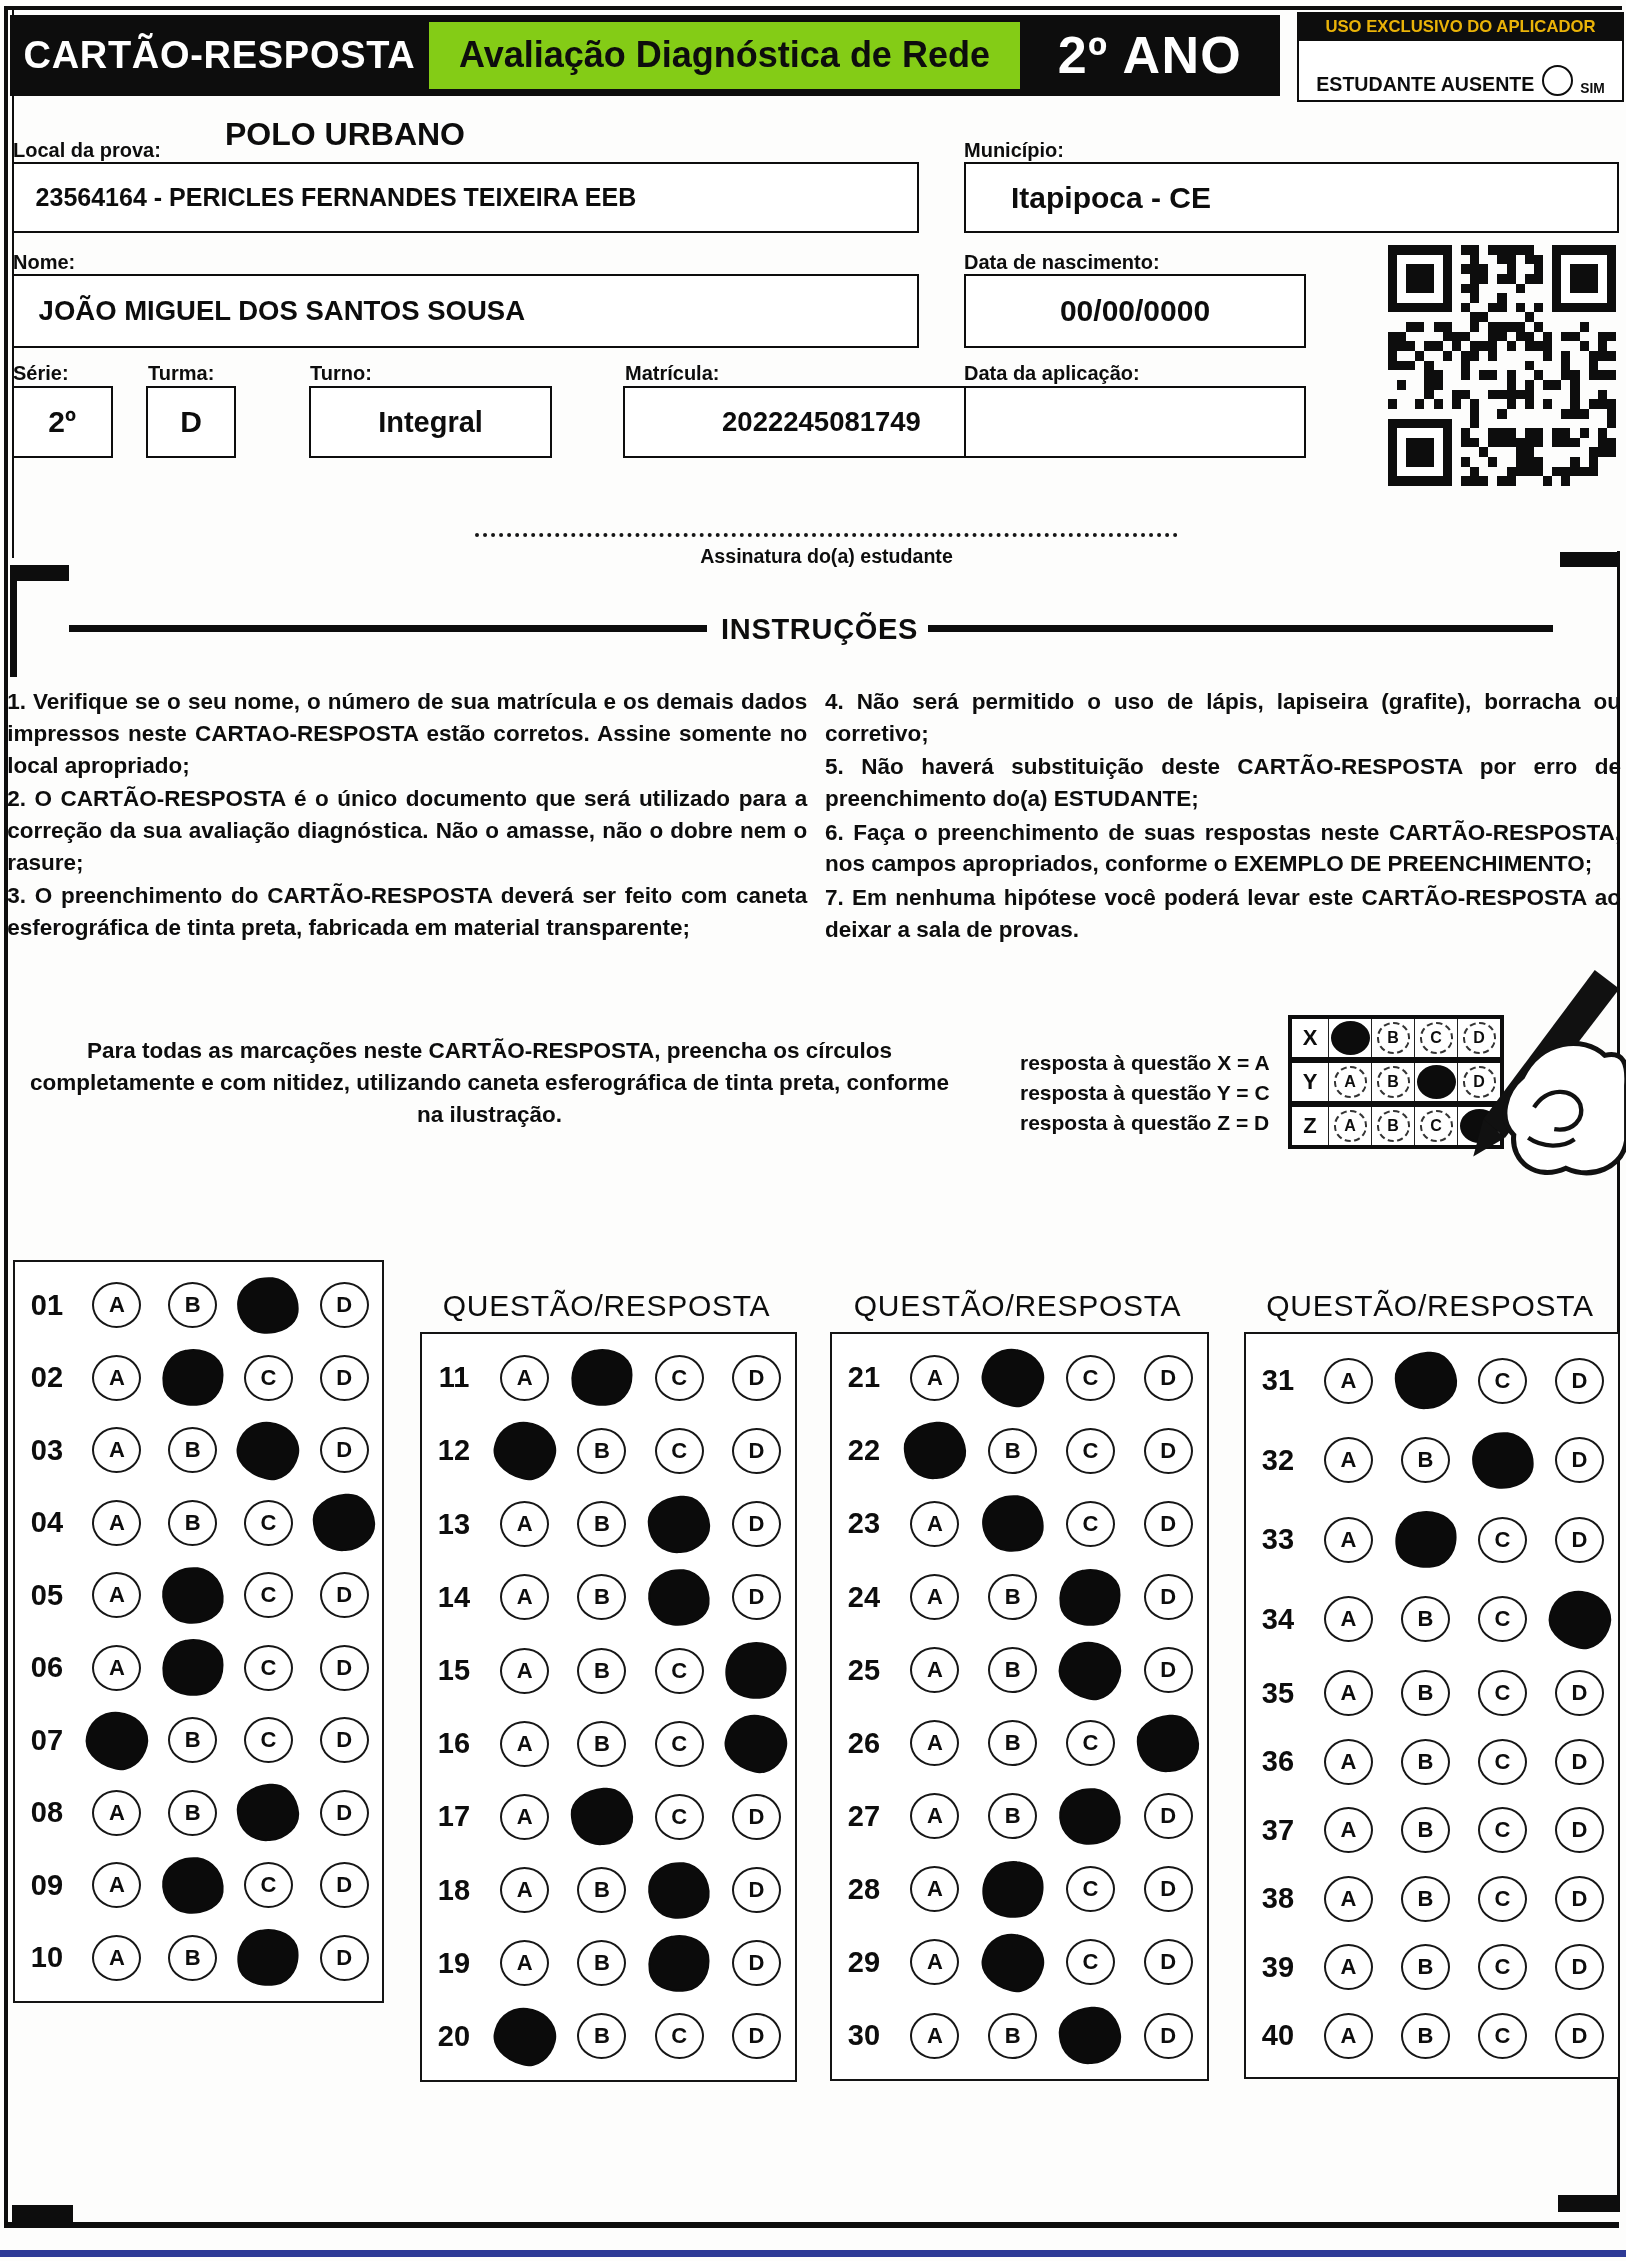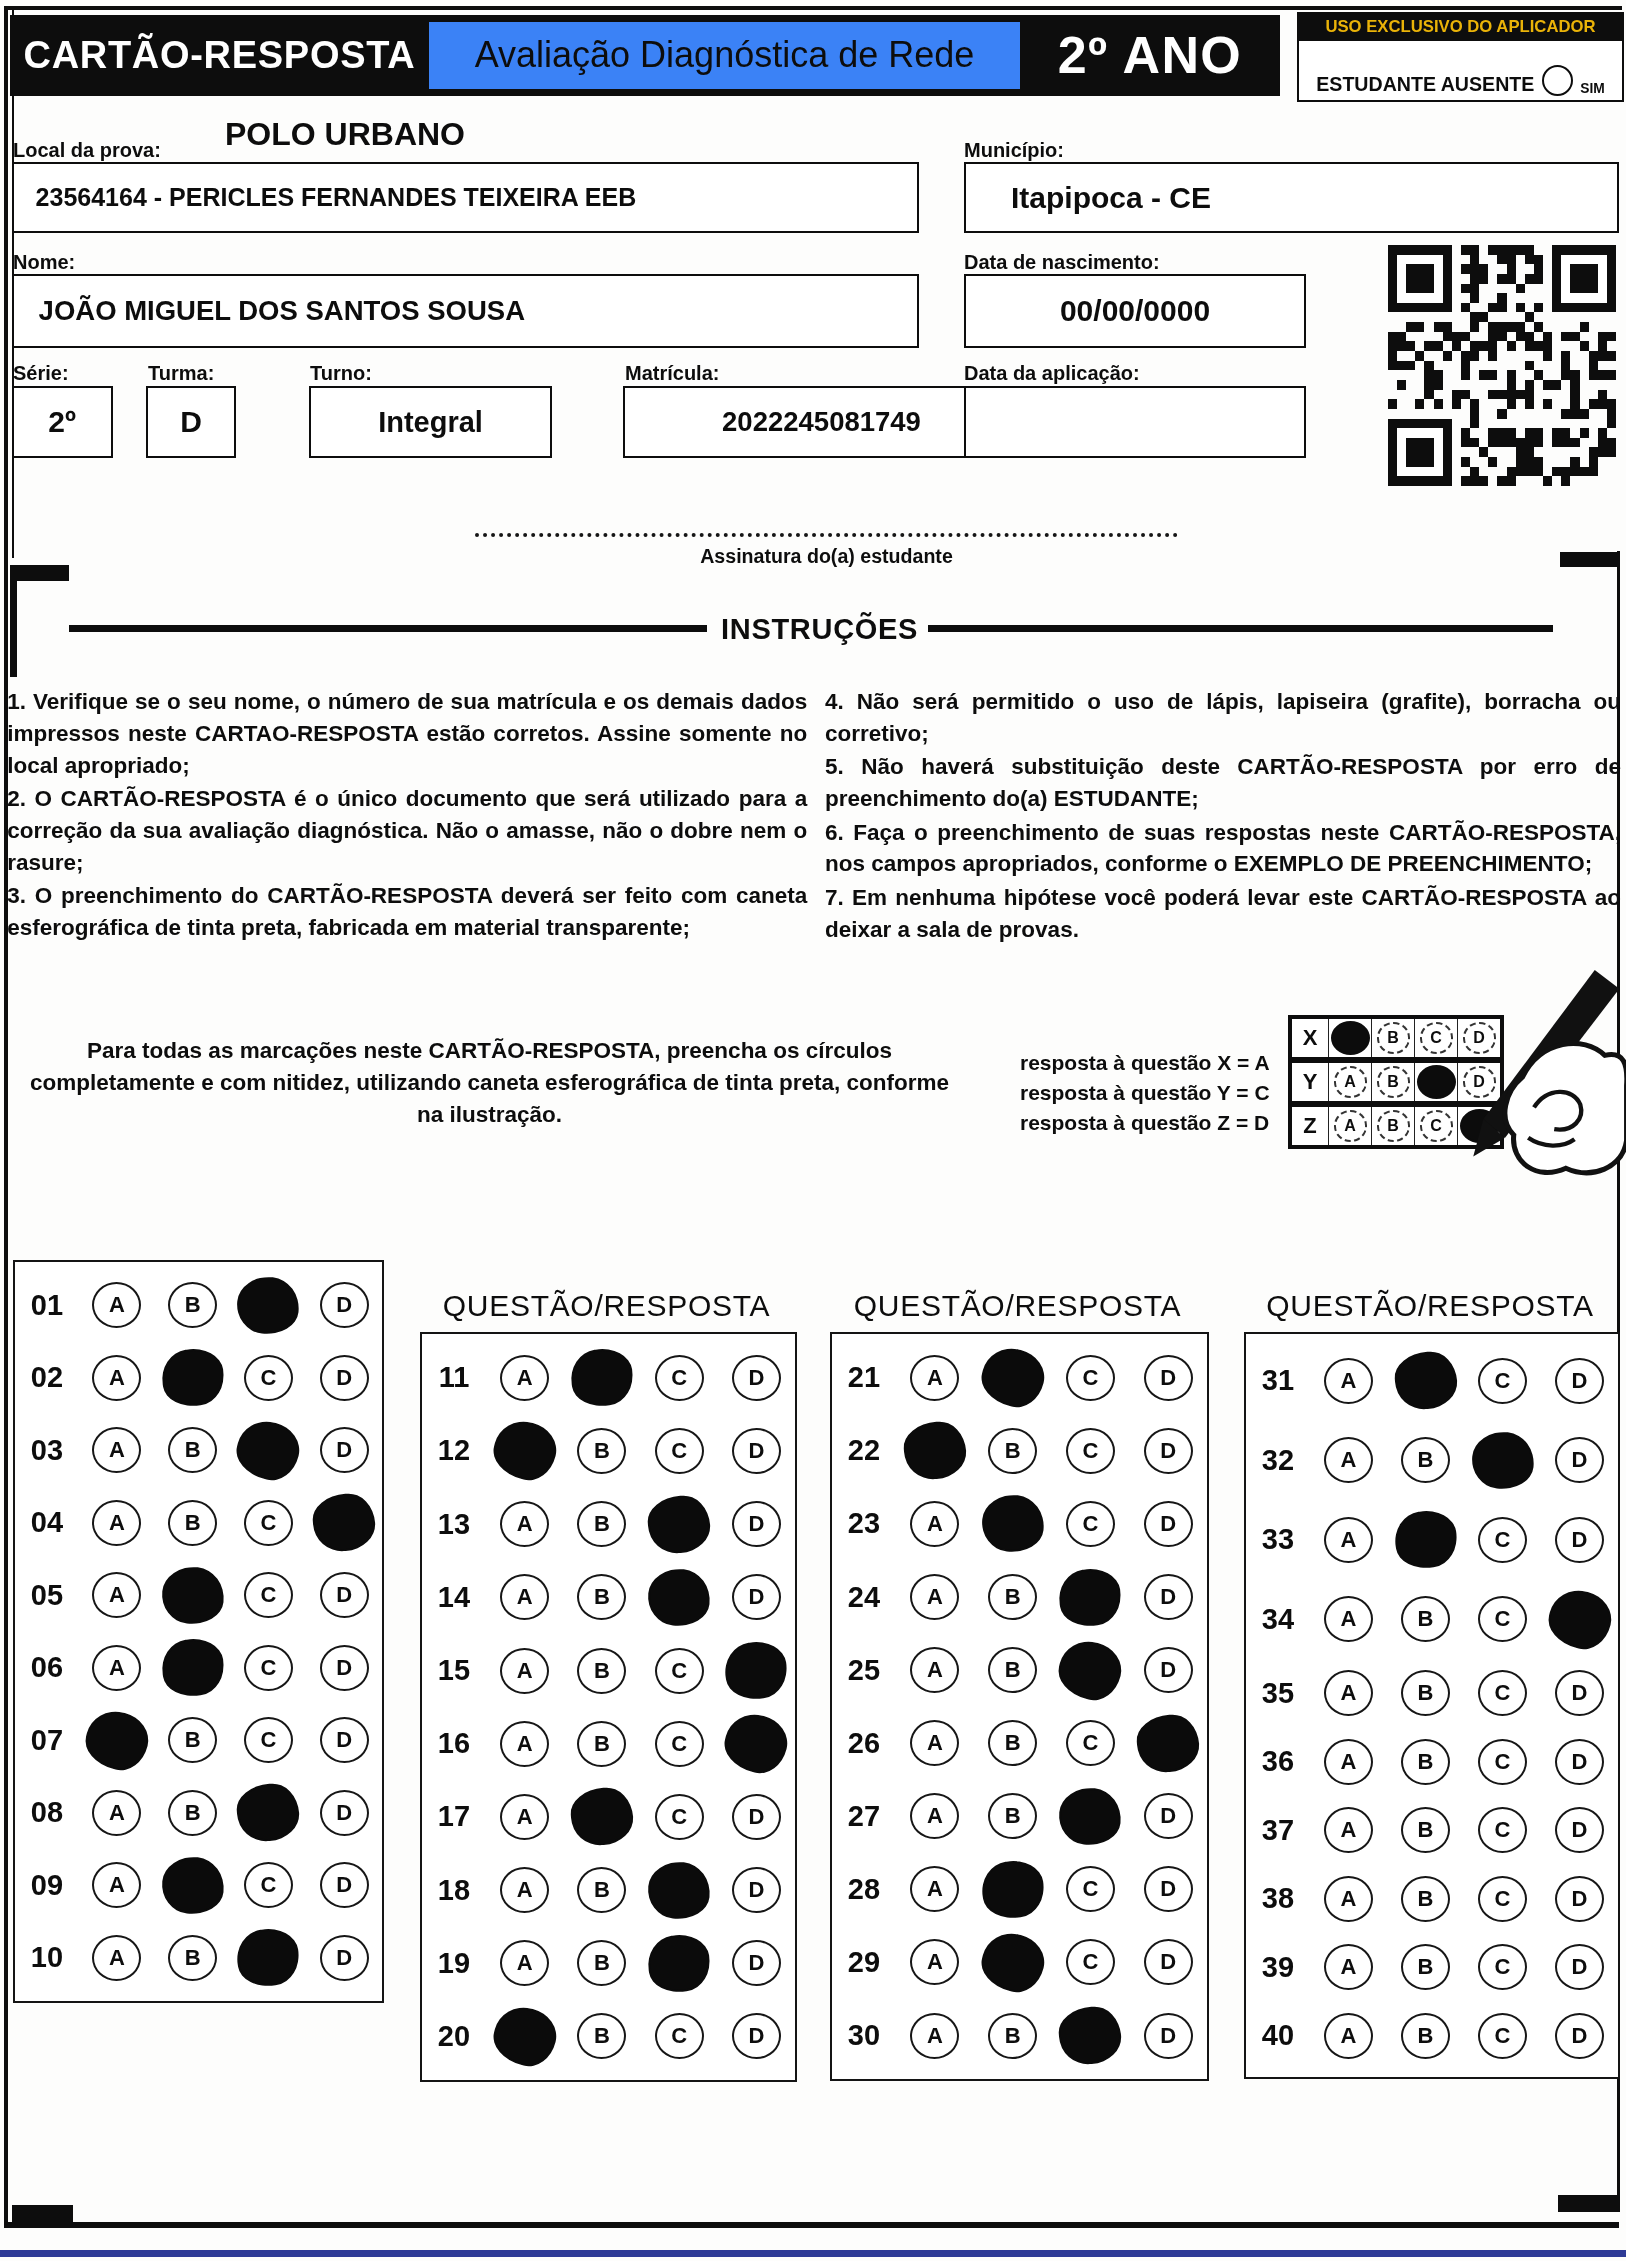--- a/index.html
+++ b/index.html
@@ -6,22 +6,22 @@
   #page{position:relative;width:1626px;height:2261px;background:#fdfdfc;overflow:hidden;
         font-family:"Liberation Sans","DejaVu Sans",sans-serif;color:#0d0d0d;}
   .abs{position:absolute;}
   .bar{background:#0d0d0d;}
   .lbl{font-weight:bold;font-size:20px;white-space:nowrap;}
   .fbox{border:2.9px solid #0d0d0d;background:#fff;display:flex;align-items:center;}
   .fval{font-weight:bold;white-space:nowrap;}
   
   #hdr-bar{left:10px;top:14.5px;width:1270px;height:81px;display:flex;align-items:center;}
   #hdr-title{width:419px;text-align:center;color:#fff;font-size:38px;font-weight:bold;letter-spacing:0.7px;}
-  #hdr-sub{width:591px;height:67px;background:#3b82f6;display:flex;align-items:center;justify-content:center;
-           font-size:36px;font-weight:normal;white-space:nowrap;}
+  #hdr-sub{width:591px;height:67px;background:#84cc16;display:flex;align-items:center;justify-content:center;
+           font-size:36px;font-weight:bold;white-space:nowrap;}
   #hdr-grade{flex:1;text-align:center;color:#fff;font-size:52px;font-weight:bold;letter-spacing:1.4px;}
   #apl-box{left:1297px;top:11.6px;width:323px;height:86px;border:2.9px solid #0d0d0d;background:#fff;}
   #apl-title{height:27.5px;background:#0d0d0d;color:#eab308;display:flex;align-items:center;justify-content:center;
              font-size:16.7px;font-weight:bold;white-space:nowrap;}
   #apl-row{height:55px;display:flex;align-items:flex-end;justify-content:center;gap:7.2px;}
   #apl-absent{font-size:19.6px;font-weight:bold;}
   #apl-circle{width:27.5px;height:27.5px;border:2.2px solid #0d0d0d;border-radius:50%;}
   #apl-sim{font-size:13.8px;font-weight:bold;}
   
   .instr p{font-size:22.5px;line-height:1.42;font-weight:bold;text-align:justify;margin:0 0 1.4px 0;}

